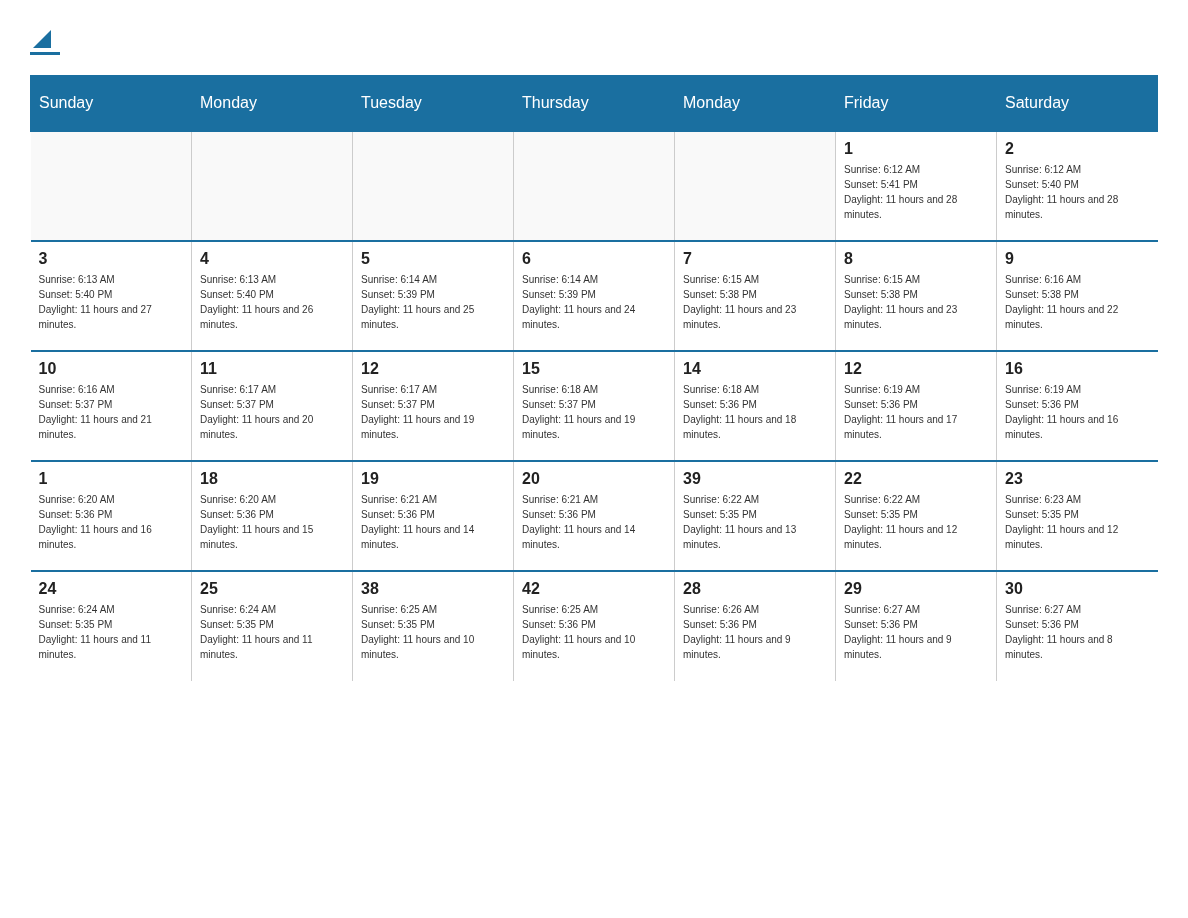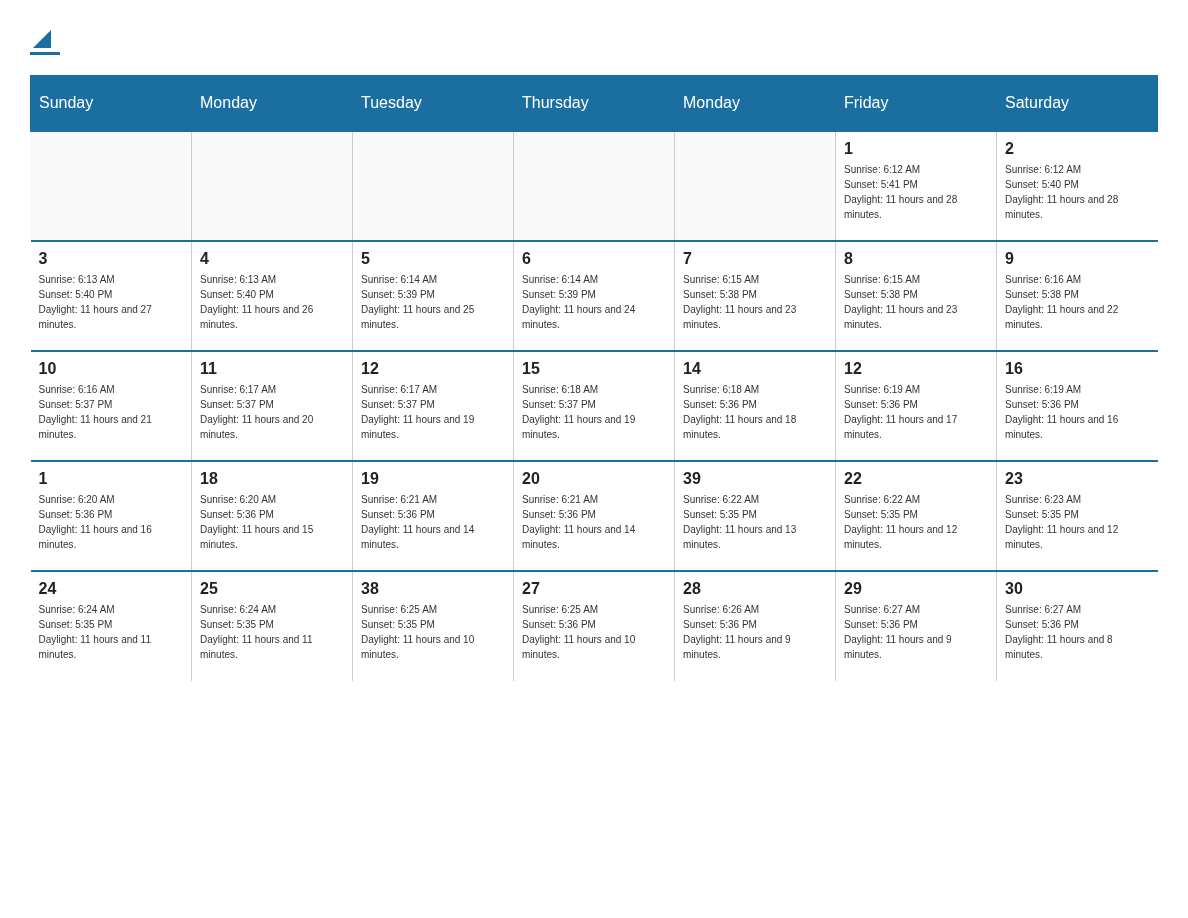--- a/index.html
+++ b/index.html
@@ -299,21 +299,21 @@
           Sunrise: 6:24 AM<br>Sunset: 5:35 PM<br>Daylight: 11 hours and 11 minutes.
         </div>
       </td>
         <td>
         <div class="day-number">38</div>
         <div class="day-info">
           Sunrise: 6:25 AM<br>Sunset: 5:35 PM<br>Daylight: 11 hours and 10 minutes.
         </div>
       </td>
         <td>
-        <div class="day-number">27</div>
+        <div class="day-number">42</div>
         <div class="day-info">
           Sunrise: 6:25 AM<br>Sunset: 5:36 PM<br>Daylight: 11 hours and 10 minutes.
         </div>
       </td>
         <td>
         <div class="day-number">28</div>
         <div class="day-info">
           Sunrise: 6:26 AM<br>Sunset: 5:36 PM<br>Daylight: 11 hours and 9 minutes.
         </div>
       </td>

